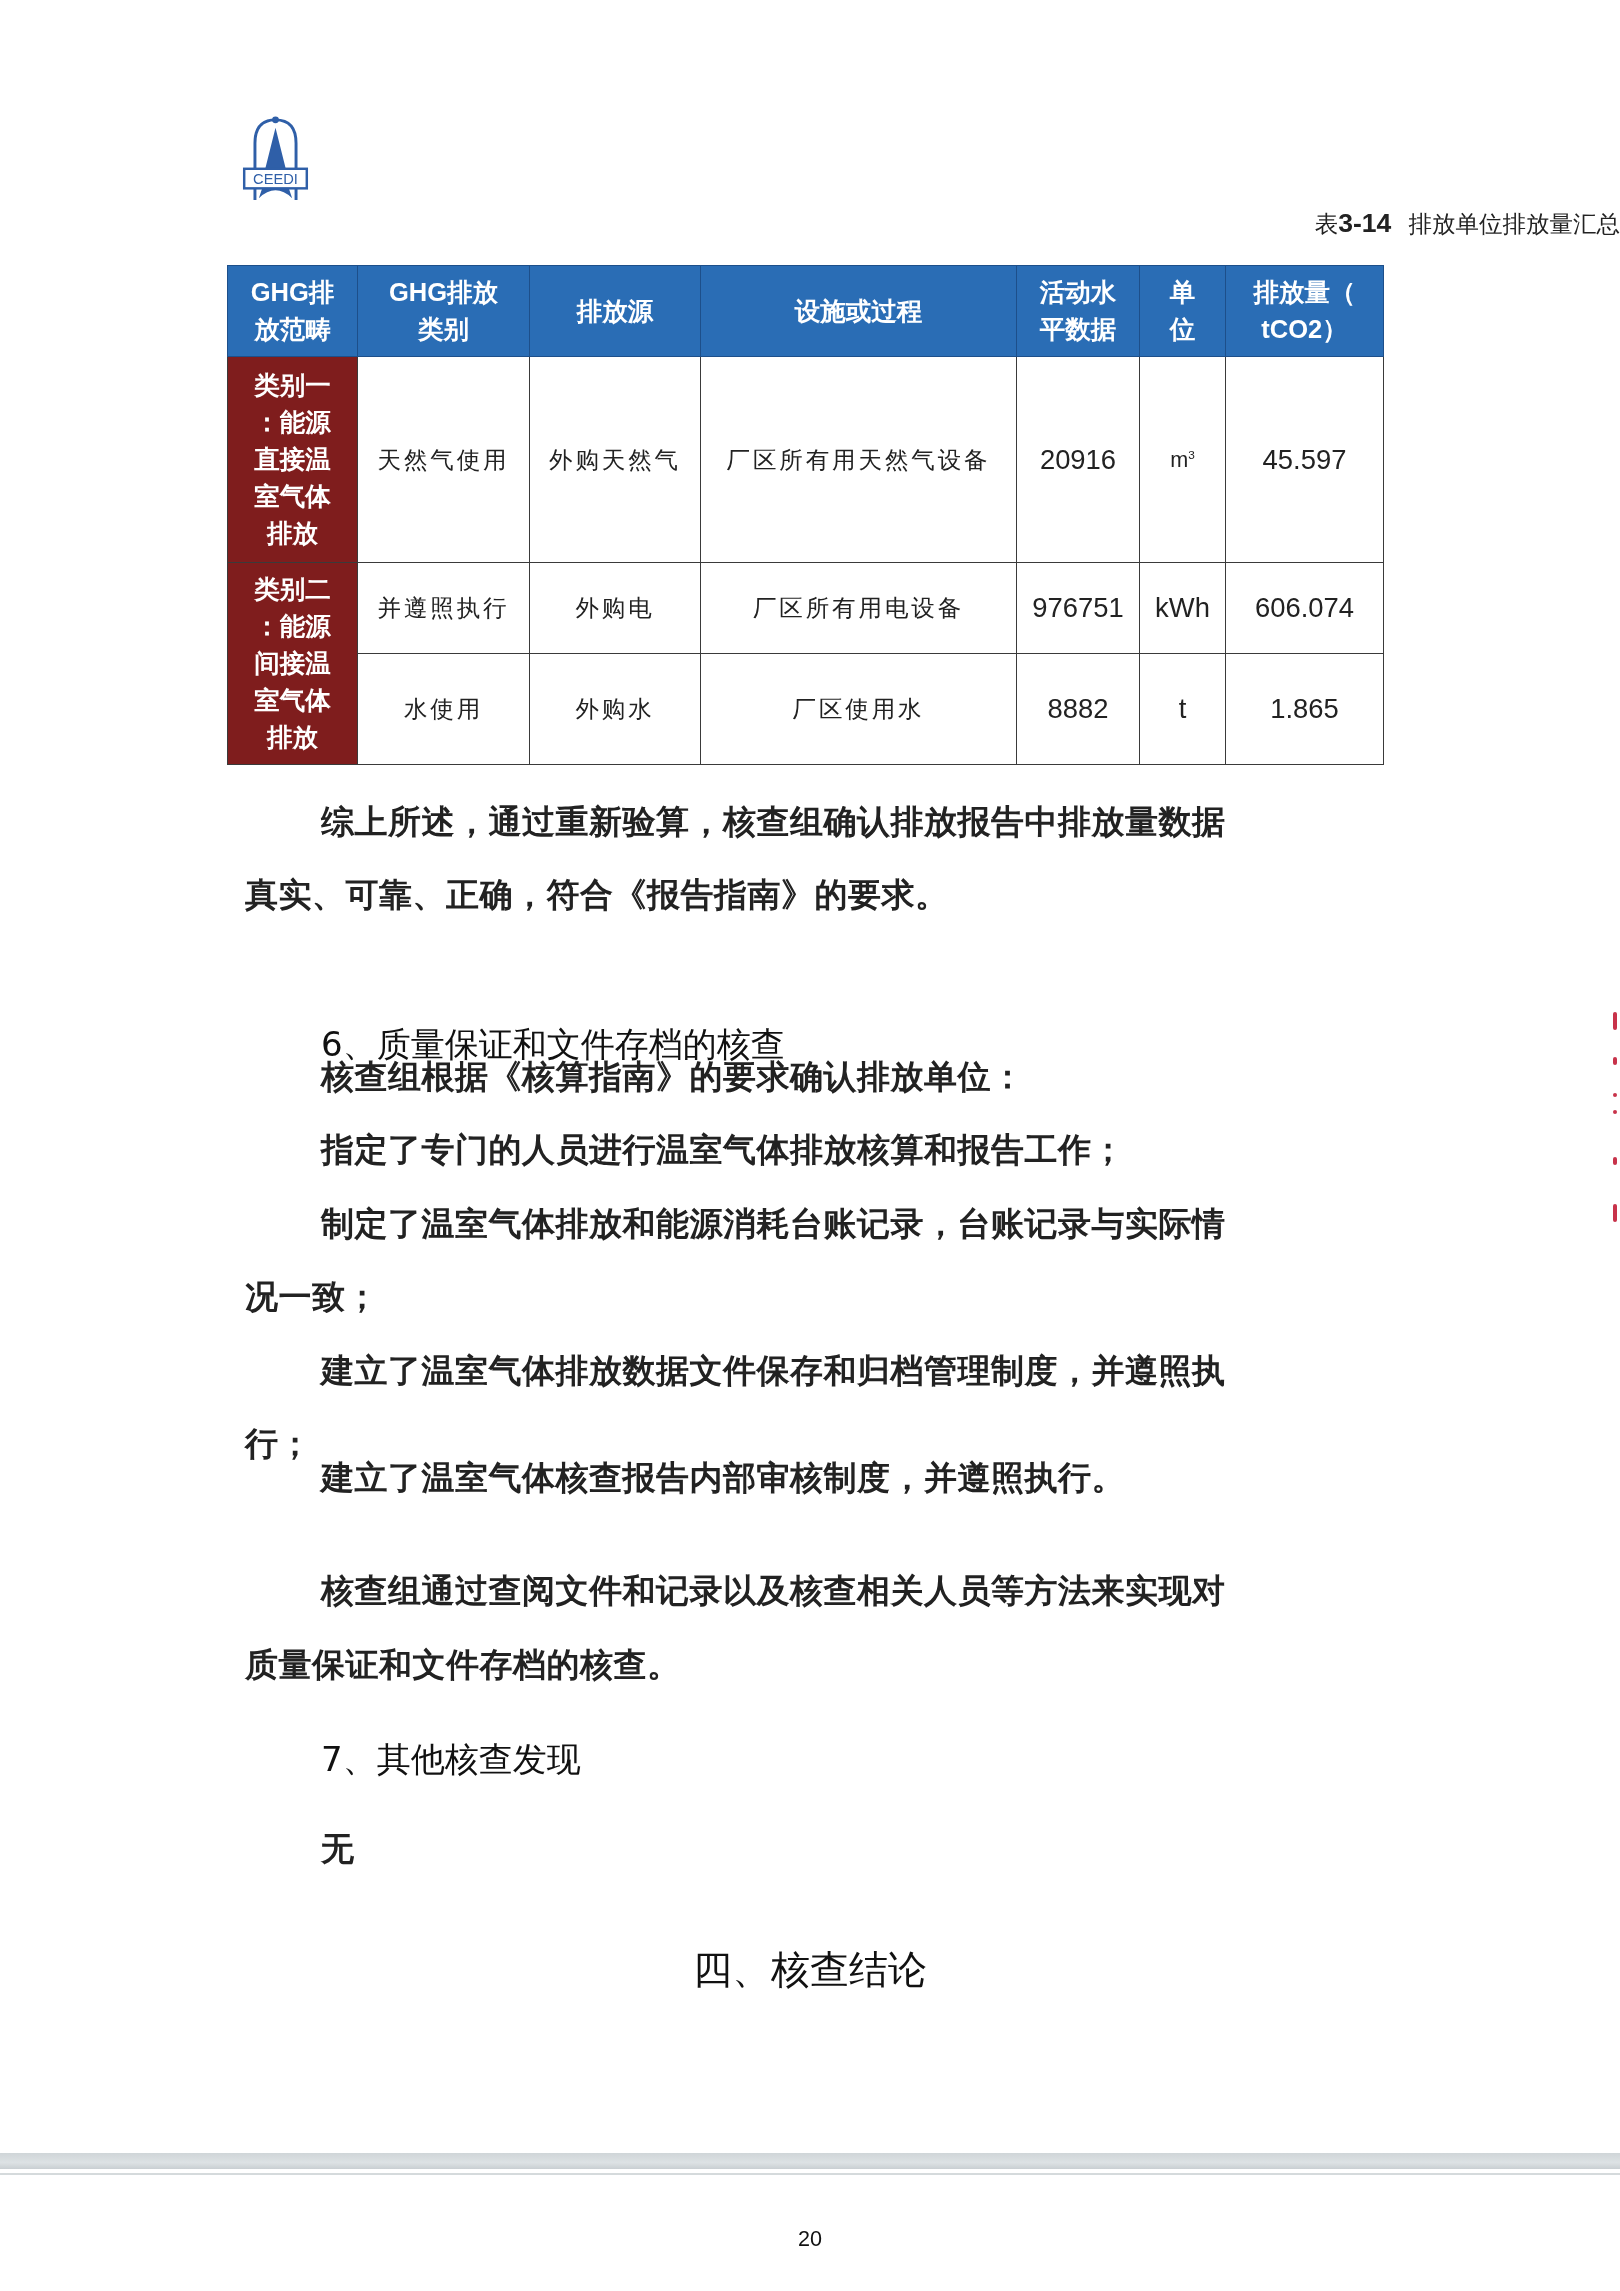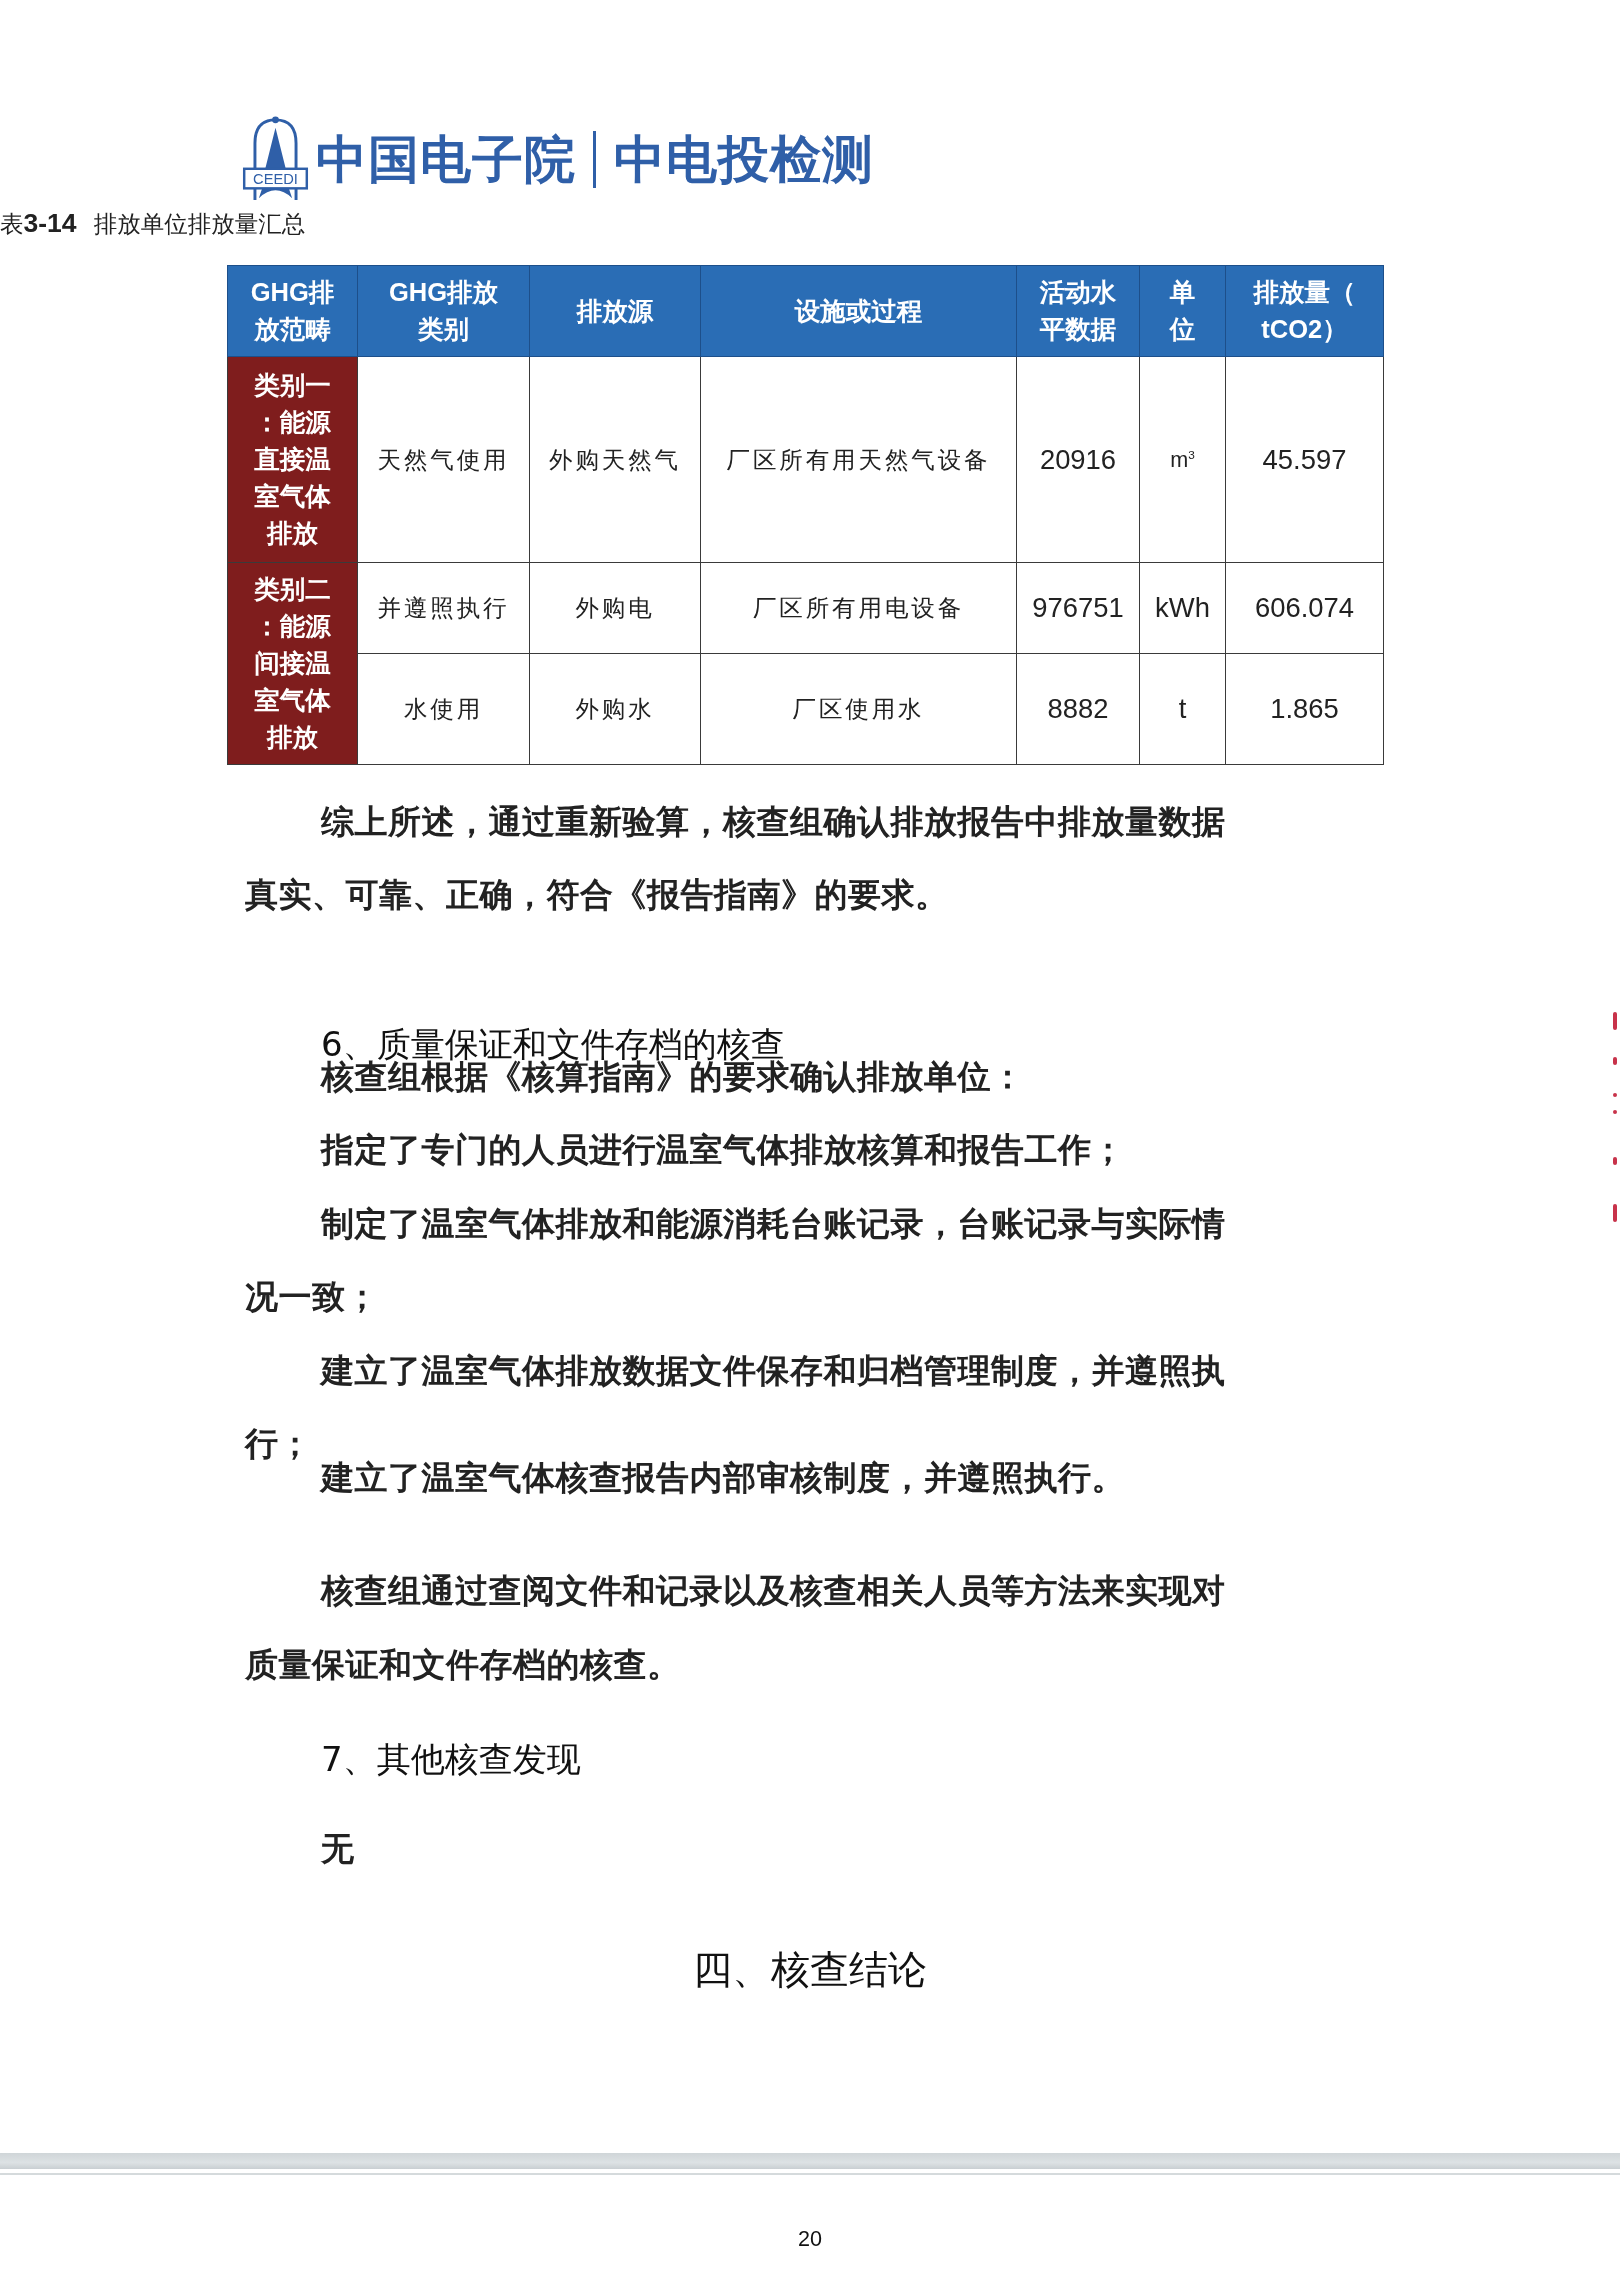--- a/index.html
+++ b/index.html
@@ -8,21 +8,21 @@
 
   
   .logo { position:absolute; left:241px; top:114px; height:90px; display:flex; align-items:center; }
   .logo-mark { width:69px; height:90px; }
   .logo-text { font-family:"DejaVu Sans",sans-serif; font-weight:bold; color:#2f5fa8;
                font-size:51px; letter-spacing:1px; margin-left:5.9px; line-height:1; }
   .logo-sep { display:inline-block; width:2.9px; height:57px; background:#2f5fa8; margin:0 17.6px; vertical-align:middle; }
   .logo-row { display:flex; align-items:center; }
 
   
-  .caption { position:absolute; top:208px; left:0; width:1620px; text-align:left;
+  .caption { position:absolute; top:208px; left:0; width:1620px; text-align:right;
              font-family:"DejaVu Serif",serif; font-size:23.5px; color:#222; }
   .caption b { font-family:"Liberation Sans",sans-serif; font-size:26.5px; }
 
   
   table.tbl { position:absolute; left:227px; top:265px; width:1155px;
               border-collapse:collapse; table-layout:fixed; }
   table.tbl th, table.tbl td { border:1.5px solid #3a3a3a; text-align:center; vertical-align:middle; padding:0; }
   table.tbl th { background:#2a6db5; color:#ffffff; font-weight:bold; font-size:25.5px;
                  line-height:37px; height:90px; border-color:#1d4f8a; }
   table.tbl th .latin { font-family:"Liberation Sans",sans-serif; }
@@ -52,25 +52,20 @@
 
 <div class="logo">
   <svg class="logo-mark" viewBox="0 0 70 92">
     <path d="M14 88 L14 30 Q14 6 35 6 Q56 6 56 30 L56 88" fill="none" stroke="#2f5fa8" stroke-width="3"></path>
     <circle cx="35" cy="6" r="3.5" fill="#2f5fa8"></circle>
     <path d="M35 14 L24 58 L46 58 Z" fill="#2f5fa8"></path>
     <path d="M22 74 L18 86 Q35 70 52 86 L48 74 Z" fill="#2f5fa8"></path>
     <rect x="3" y="56" width="64" height="20" fill="#fff" stroke="#2f5fa8" stroke-width="2.5"></rect>
     <text x="35" y="72" text-anchor="middle" font-family="Liberation Sans, sans-serif" font-size="15" fill="#2f5fa8">CEEDI</text>
   </svg>
-  <div class="logo-row">
-    <span class="logo-text">中国电子院</span>
-    <span class="logo-sep"></span>
-    <span class="logo-text" style="margin-left:0">中电投检测</span>
-  </div>
 </div>
 
 <div class="caption">
   <span>表</span><b>3-14</b>
   <span style="margin-left:9.8px;">排放单位排放量汇总</span>
 </div>
 
 <table class="tbl">
   <colgroup>
     <col style="width:130px">

